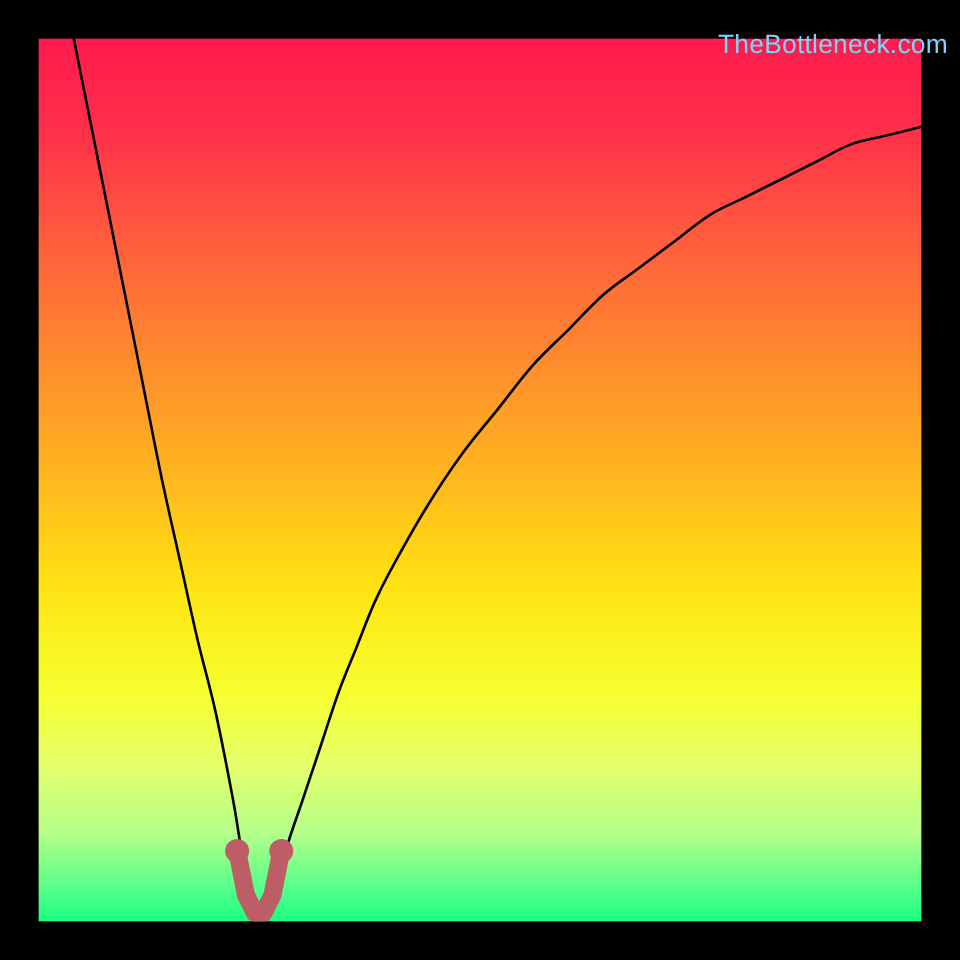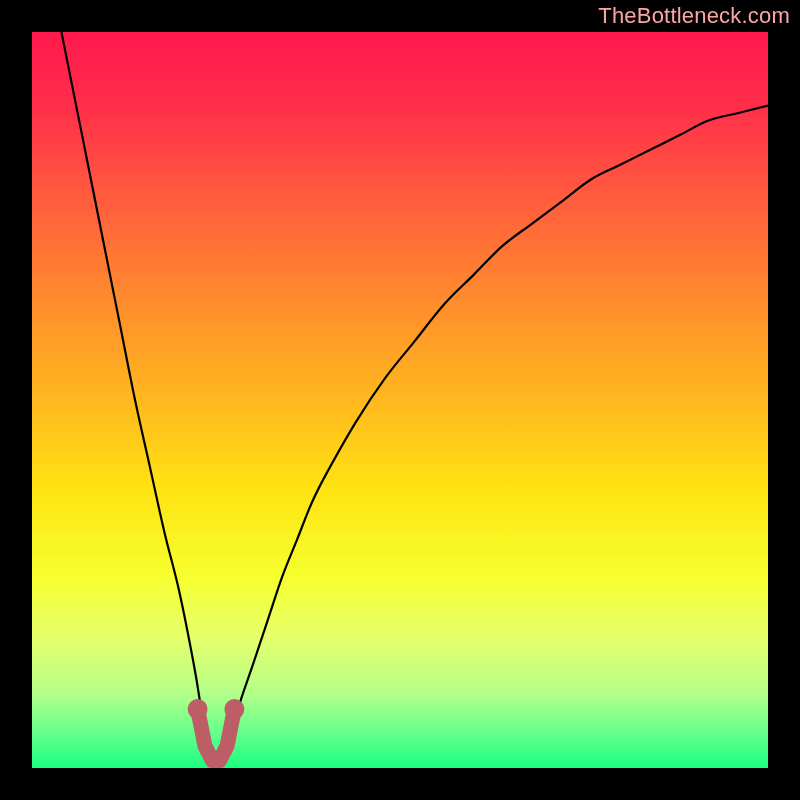--- a/index.html
+++ b/index.html
@@ -21,23 +21,23 @@
   }
   .plot-area {
     position: absolute;
     top: 0;
     left: 0;
     width: 736px;
     height: 736px;
   }
   .watermark {
     position: absolute;
-    top: 3px;
+    top: 24px;
     right: 10px;
-    color: #fca5a5;
+    color: #7dd3fc;
     font-size: 22px;
     font-weight: 500;
     letter-spacing: 0.2px;
   }
 </style>
 </head>
 <body>
 
 <div class="frame">
   <svg class="plot-area" viewBox="0 0 736 736">

